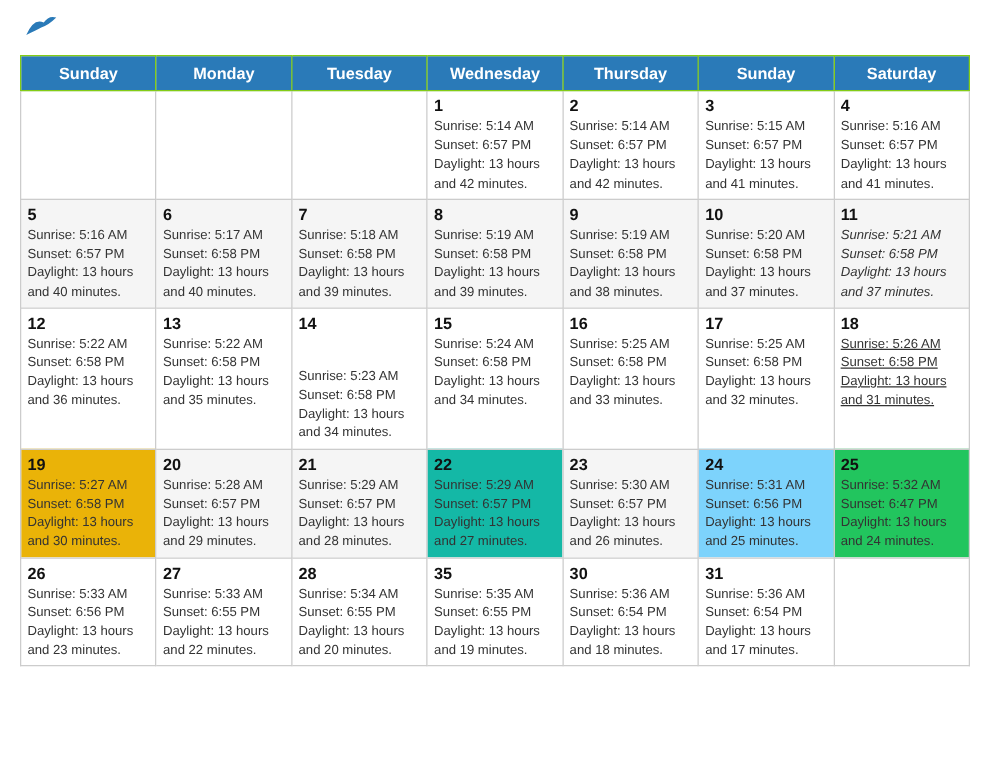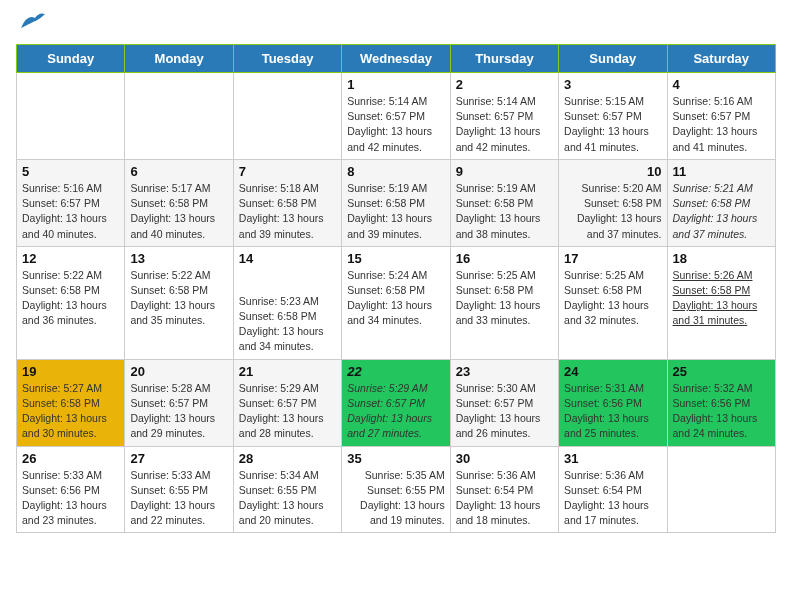--- a/index.html
+++ b/index.html
@@ -173,21 +173,21 @@
 Daylight: 13 hours
 and 39 minutes.</div>
         </td>
         <td style="background: rgb(245, 245, 245);">
           <span class="day-num">9</span>
           <div class="day-info" style="white-space: pre-line;">Sunrise: 5:19 AM
 Sunset: 6:58 PM
 Daylight: 13 hours
 and 38 minutes.</div>
         </td>
-        <td style="background: rgb(245, 245, 245); text-align: right;">
+        <td style="background: rgb(245, 245, 245);">
           <span class="day-num">10</span>
           <div class="day-info" style="white-space: pre-line;">Sunrise: 5:20 AM
 Sunset: 6:58 PM
 Daylight: 13 hours
 and 37 minutes.</div>
         </td>
         <td style="background: rgb(245, 245, 245);">
           <span class="day-num">11</span>
           <div class="day-info" style="white-space: pre-line; font-style: italic;">Sunrise: 5:21 AM
 Sunset: 6:58 PM
@@ -261,45 +261,45 @@
 Daylight: 13 hours
 and 29 minutes.</div>
         </td>
         <td style="background: rgb(245, 245, 245);">
           <span class="day-num">21</span>
           <div class="day-info" style="white-space: pre-line;">Sunrise: 5:29 AM
 Sunset: 6:57 PM
 Daylight: 13 hours
 and 28 minutes.</div>
         </td>
-        <td style="background: #22c55e; font-style: italic;">
+        <td style="background: #14b8a6;">
           <span class="day-num">22</span>
           <div class="day-info" style="white-space: pre-line;">Sunrise: 5:29 AM
 Sunset: 6:57 PM
 Daylight: 13 hours
 and 27 minutes.</div>
         </td>
         <td style="background: rgb(245, 245, 245);">
           <span class="day-num">23</span>
           <div class="day-info" style="white-space: pre-line;">Sunrise: 5:30 AM
 Sunset: 6:57 PM
 Daylight: 13 hours
 and 26 minutes.</div>
         </td>
-        <td style="background: #22c55e;">
+        <td style="background: #7dd3fc;">
           <span class="day-num">24</span>
           <div class="day-info" style="white-space: pre-line;">Sunrise: 5:31 AM
 Sunset: 6:56 PM
 Daylight: 13 hours
 and 25 minutes.</div>
         </td>
         <td style="background: #22c55e;">
           <span class="day-num">25</span>
           <div class="day-info" style="white-space: pre-line;">Sunrise: 5:32 AM
-Sunset: 6:56 PM
+Sunset: 6:47 PM
 Daylight: 13 hours
 and 24 minutes.</div>
         </td>
       </tr>
       <tr>
         <td>
           <span class="day-num">26</span>
           <div class="day-info" style="white-space: pre-line;">Sunrise: 5:33 AM
 Sunset: 6:56 PM
 Daylight: 13 hours
@@ -314,21 +314,21 @@
         </td>
         <td>
           <span class="day-num">28</span>
           <div class="day-info" style="white-space: pre-line;">Sunrise: 5:34 AM
 Sunset: 6:55 PM
 Daylight: 13 hours
 and 20 minutes.</div>
         </td>
         <td>
           <span class="day-num">35</span>
-          <div class="day-info" style="white-space: pre-line; text-align: right;">Sunrise: 5:35 AM
+          <div class="day-info" style="white-space: pre-line;">Sunrise: 5:35 AM
 Sunset: 6:55 PM
 Daylight: 13 hours
 and 19 minutes.</div>
         </td>
         <td>
           <span class="day-num">30</span>
           <div class="day-info" style="white-space: pre-line;">Sunrise: 5:36 AM
 Sunset: 6:54 PM
 Daylight: 13 hours
 and 18 minutes.</div>

